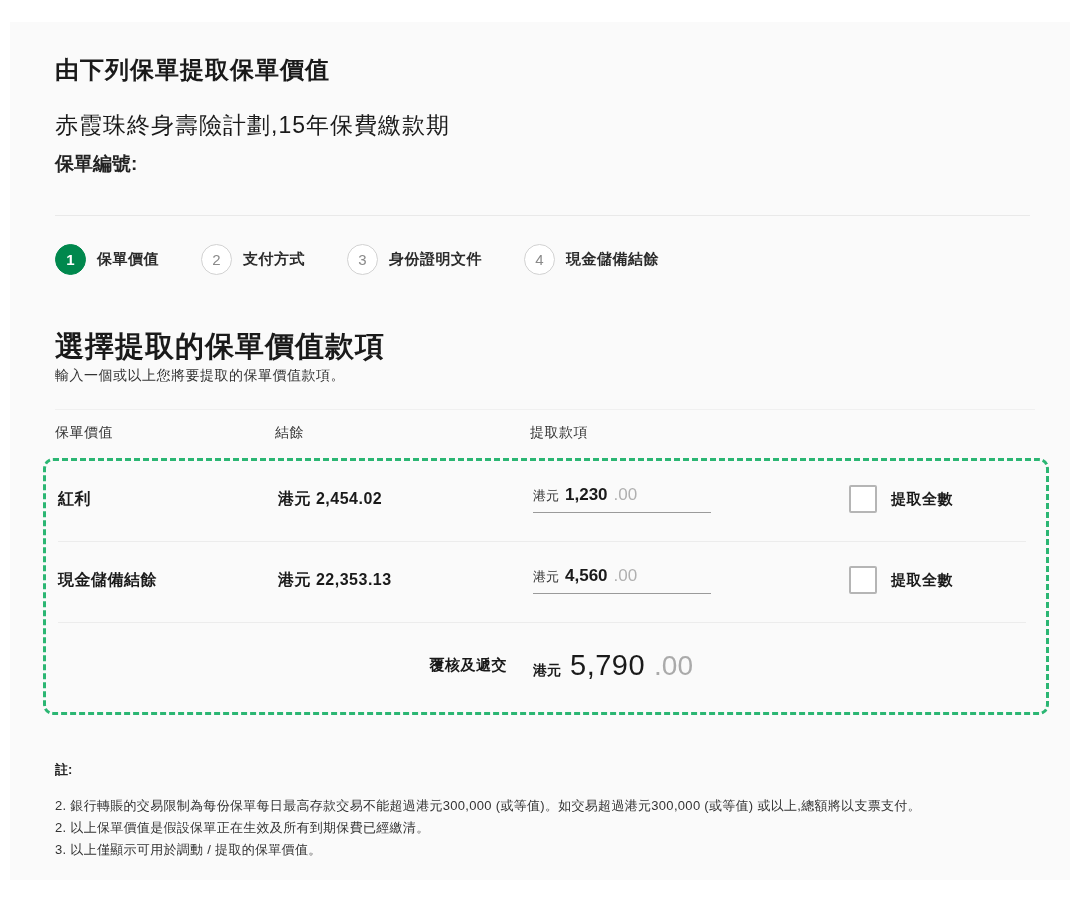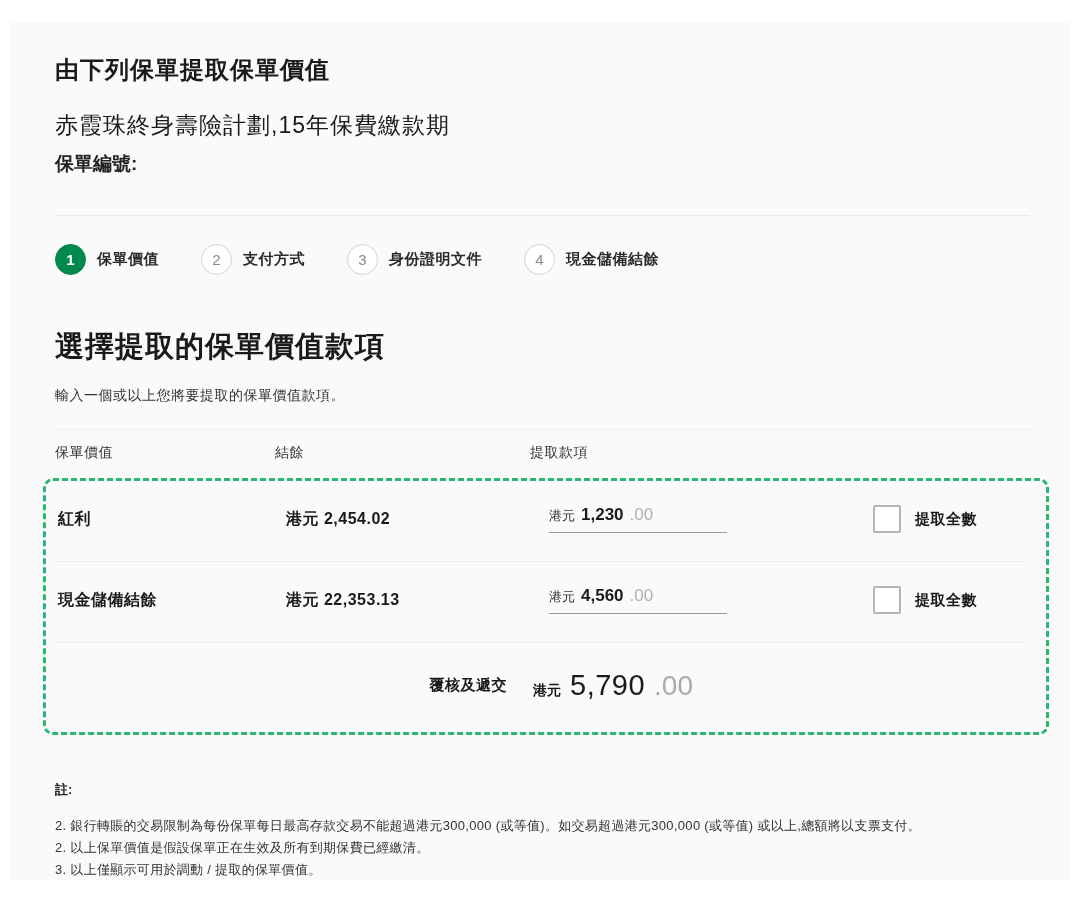--- a/index.html
+++ b/index.html
@@ -30,36 +30,36 @@
     display: flex; align-items: center; justify-content: center;
     font-size: 15px;
     background: #ffffff; border: 1px solid #d2d2d2; color: #8a8a8a;
   }
   .step.active .step-circle {
     background: #00884d; border-color: #00884d; color: #ffffff; font-weight: bold;
   }
   .step-label { font-size: 15px; font-weight: 600; color: #2b2b2b; letter-spacing: 0.5px; }
   
   .main-title { font-size: 29px; font-weight: bold; letter-spacing: 1px; margin-top: 52px; }
-  .main-subtitle { font-size: 14px; font-weight: 500; color: #333; margin-top: 20px; letter-spacing: 0.5px; }
+  .main-subtitle { font-size: 14px; font-weight: 500; color: #333; margin-top: 0; letter-spacing: 0.5px; }
   
   .grid-cols { display: grid; grid-template-columns: 220px 255px 310px 1fr; align-items: center; }
   .table-header {
     margin-top: 24px; padding: 14px 0 16px 0;
     border-top: 1px solid #f0f0f0;
   }
   .table-header .col-label { font-size: 14px; font-weight: 500; color: #333; letter-spacing: 0.5px; }
   .dashed-box {
     margin: 0 -14px 0 -12px;
     border: 3px dashed #2bb673;
     border-radius: 10px;
     padding: 0 20px 0 12px;
     background: transparent;
   }
-  .value-row { padding: 24px 0 28px 0; gap: 8px; }
+  .value-row { padding: 24px 0 28px 0; }
   .value-row + .value-row { border-top: 1px solid #ececec; }
   .row-name { font-size: 16px; font-weight: bold; letter-spacing: 0.5px; }
   .row-balance { font-size: 16px; font-weight: bold; letter-spacing: 0.5px; }
   .amount-input {
     display: inline-flex; align-items: baseline; gap: 6px;
     width: 178px;
     border-bottom: 1px solid #9a9a9a;
     padding-bottom: 7px;
     cursor: text;
   }

